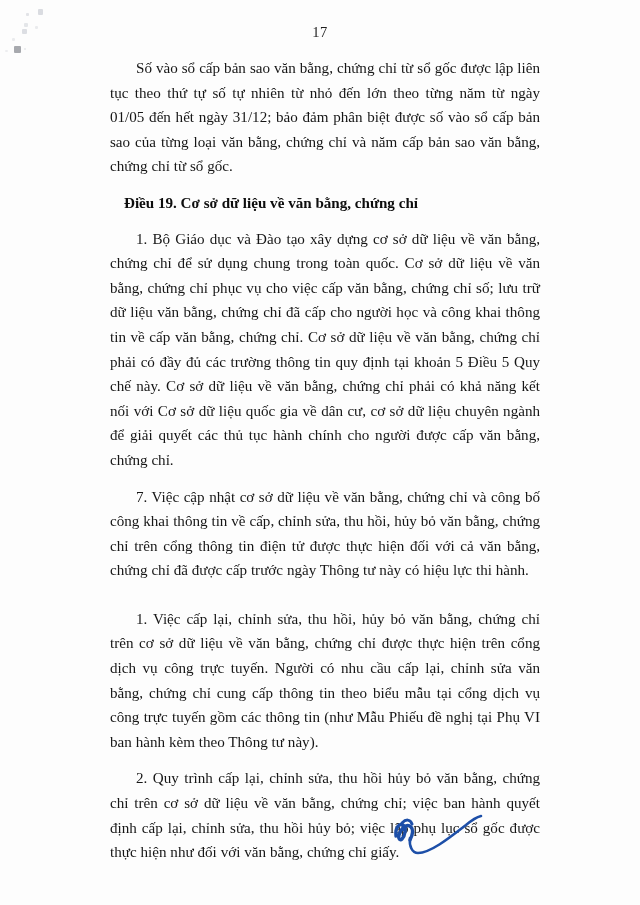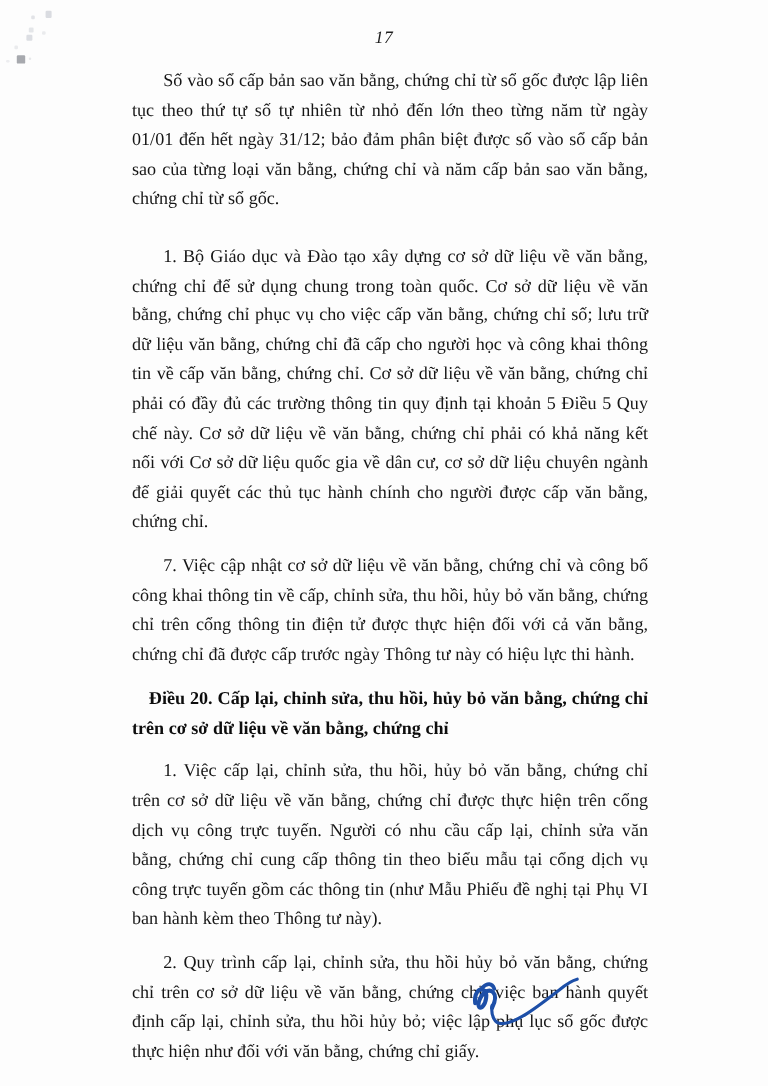--- a/index.html
+++ b/index.html
@@ -35,21 +35,20 @@
   }
   .page-number {
     position: absolute;
     top: 24px;
     left: 0;
     width: 640px;
     text-align: center;
     font-size: 14.5px;
     letter-spacing: 0.5px;
     color: #1d1d1d;
-    font-style: italic;
   }
   .content {
     position: absolute;
     left: 110px;
     top: 56px;
     width: 430px;
   }
   p.para {
     margin: 0 0 0 0;
     text-align: justify;
@@ -99,36 +98,36 @@
     <div class="sp" style="left:12px;top:38px;width:3px;height:3px;opacity:.35;"></div>
     <div class="sp" style="left:14px;top:46px;width:7px;height:7px;opacity:.8;background:#3a3f4a;"></div>
     <div class="sp" style="left:24px;top:48px;width:2px;height:2px;opacity:.4;"></div>
     <div class="sp" style="left:5px;top:50px;width:3px;height:2px;opacity:.3;"></div>
   </div>
 
   <div class="page-number">17</div>
 
   <div class="content">
 
-    <p class="para">Số vào sổ cấp bản sao văn bằng, chứng chỉ từ sổ gốc được lập liên tục theo thứ tự số tự nhiên từ nhỏ đến lớn theo từng năm từ ngày 01/01 đến hết ngày 31/12; bảo đảm phân biệt được số vào sổ cấp bản sao của từng loại văn bằng, chứng chỉ và năm cấp bản sao văn bằng, chứng chỉ từ sổ gốc.</p>
+    <p class="para">Số vào sổ cấp bản sao văn bằng, chứng chỉ từ sổ gốc được lập liên tục theo thứ tự số tự nhiên từ nhỏ đến lớn theo từng năm từ ngày 01/05 đến hết ngày 31/12; bảo đảm phân biệt được số vào sổ cấp bản sao của từng loại văn bằng, chứng chỉ và năm cấp bản sao văn bằng, chứng chỉ từ sổ gốc.</p>
 
     <div class="gap-md"></div>
 
+    <h2 class="heading">Điều 19. Cơ sở dữ liệu về văn bằng, chứng chỉ</h2>
 
     <div class="gap-sm"></div>
 
     <p class="para">1. Bộ Giáo dục và Đào tạo xây dựng cơ sở dữ liệu về văn bằng, chứng chỉ để sử dụng chung trong toàn quốc. Cơ sở dữ liệu về văn bằng, chứng chỉ phục vụ cho việc cấp văn bằng, chứng chỉ số; lưu trữ dữ liệu văn bằng, chứng chỉ đã cấp cho người học và công khai thông tin về cấp văn bằng, chứng chỉ. Cơ sở dữ liệu về văn bằng, chứng chỉ phải có đầy đủ các trường thông tin quy định tại khoản 5 Điều 5 Quy chế này. Cơ sở dữ liệu về văn bằng, chứng chỉ phải có khả năng kết nối với Cơ sở dữ liệu quốc gia về dân cư, cơ sở dữ liệu chuyên ngành để giải quyết các thủ tục hành chính cho người được cấp văn bằng, chứng chỉ.</p>
 
     <div class="gap-md"></div>
 
     <p class="para">7. Việc cập nhật cơ sở dữ liệu về văn bằng, chứng chỉ và công bố công khai thông tin về cấp, chỉnh sửa, thu hồi, hủy bỏ văn bằng, chứng chỉ trên cổng thông tin điện tử được thực hiện đối với cả văn bằng, chứng chỉ đã được cấp trước ngày Thông tư này có hiệu lực thi hành.</p>
 
     <div class="gap-lg"></div>
 
-    <h2 class="heading wrap">Điều 20. Cấp lại, chỉnh sửa, thu hồi, hủy bỏ văn bằng, chứng chỉ trên cơ sở dữ liệu về văn bằng, chứng chỉ</h2>
 
     <div class="gap-sm"></div>
 
     <p class="para">1. Việc cấp lại, chỉnh sửa, thu hồi, hủy bỏ văn bằng, chứng chỉ trên cơ sở dữ liệu về văn bằng, chứng chỉ được thực hiện trên cổng dịch vụ công trực tuyến. Người có nhu cầu cấp lại, chỉnh sửa văn bằng, chứng chỉ cung cấp thông tin theo biểu mẫu tại cổng dịch vụ công trực tuyến gồm các thông tin (như Mẫu Phiếu đề nghị tại Phụ VI ban hành kèm theo Thông tư này).</p>
 
     <div class="gap-md"></div>
 
     <p class="para">2. Quy trình cấp lại, chỉnh sửa, thu hồi hủy bỏ văn bằng, chứng chỉ trên cơ sở dữ liệu về văn bằng, chứng chỉ; việc ban hành quyết định cấp lại, chỉnh sửa, thu hồi hủy bỏ; việc lập phụ lục sổ gốc được thực hiện như đối với văn bằng, chứng chỉ giấy.</p>
 
   </div>

